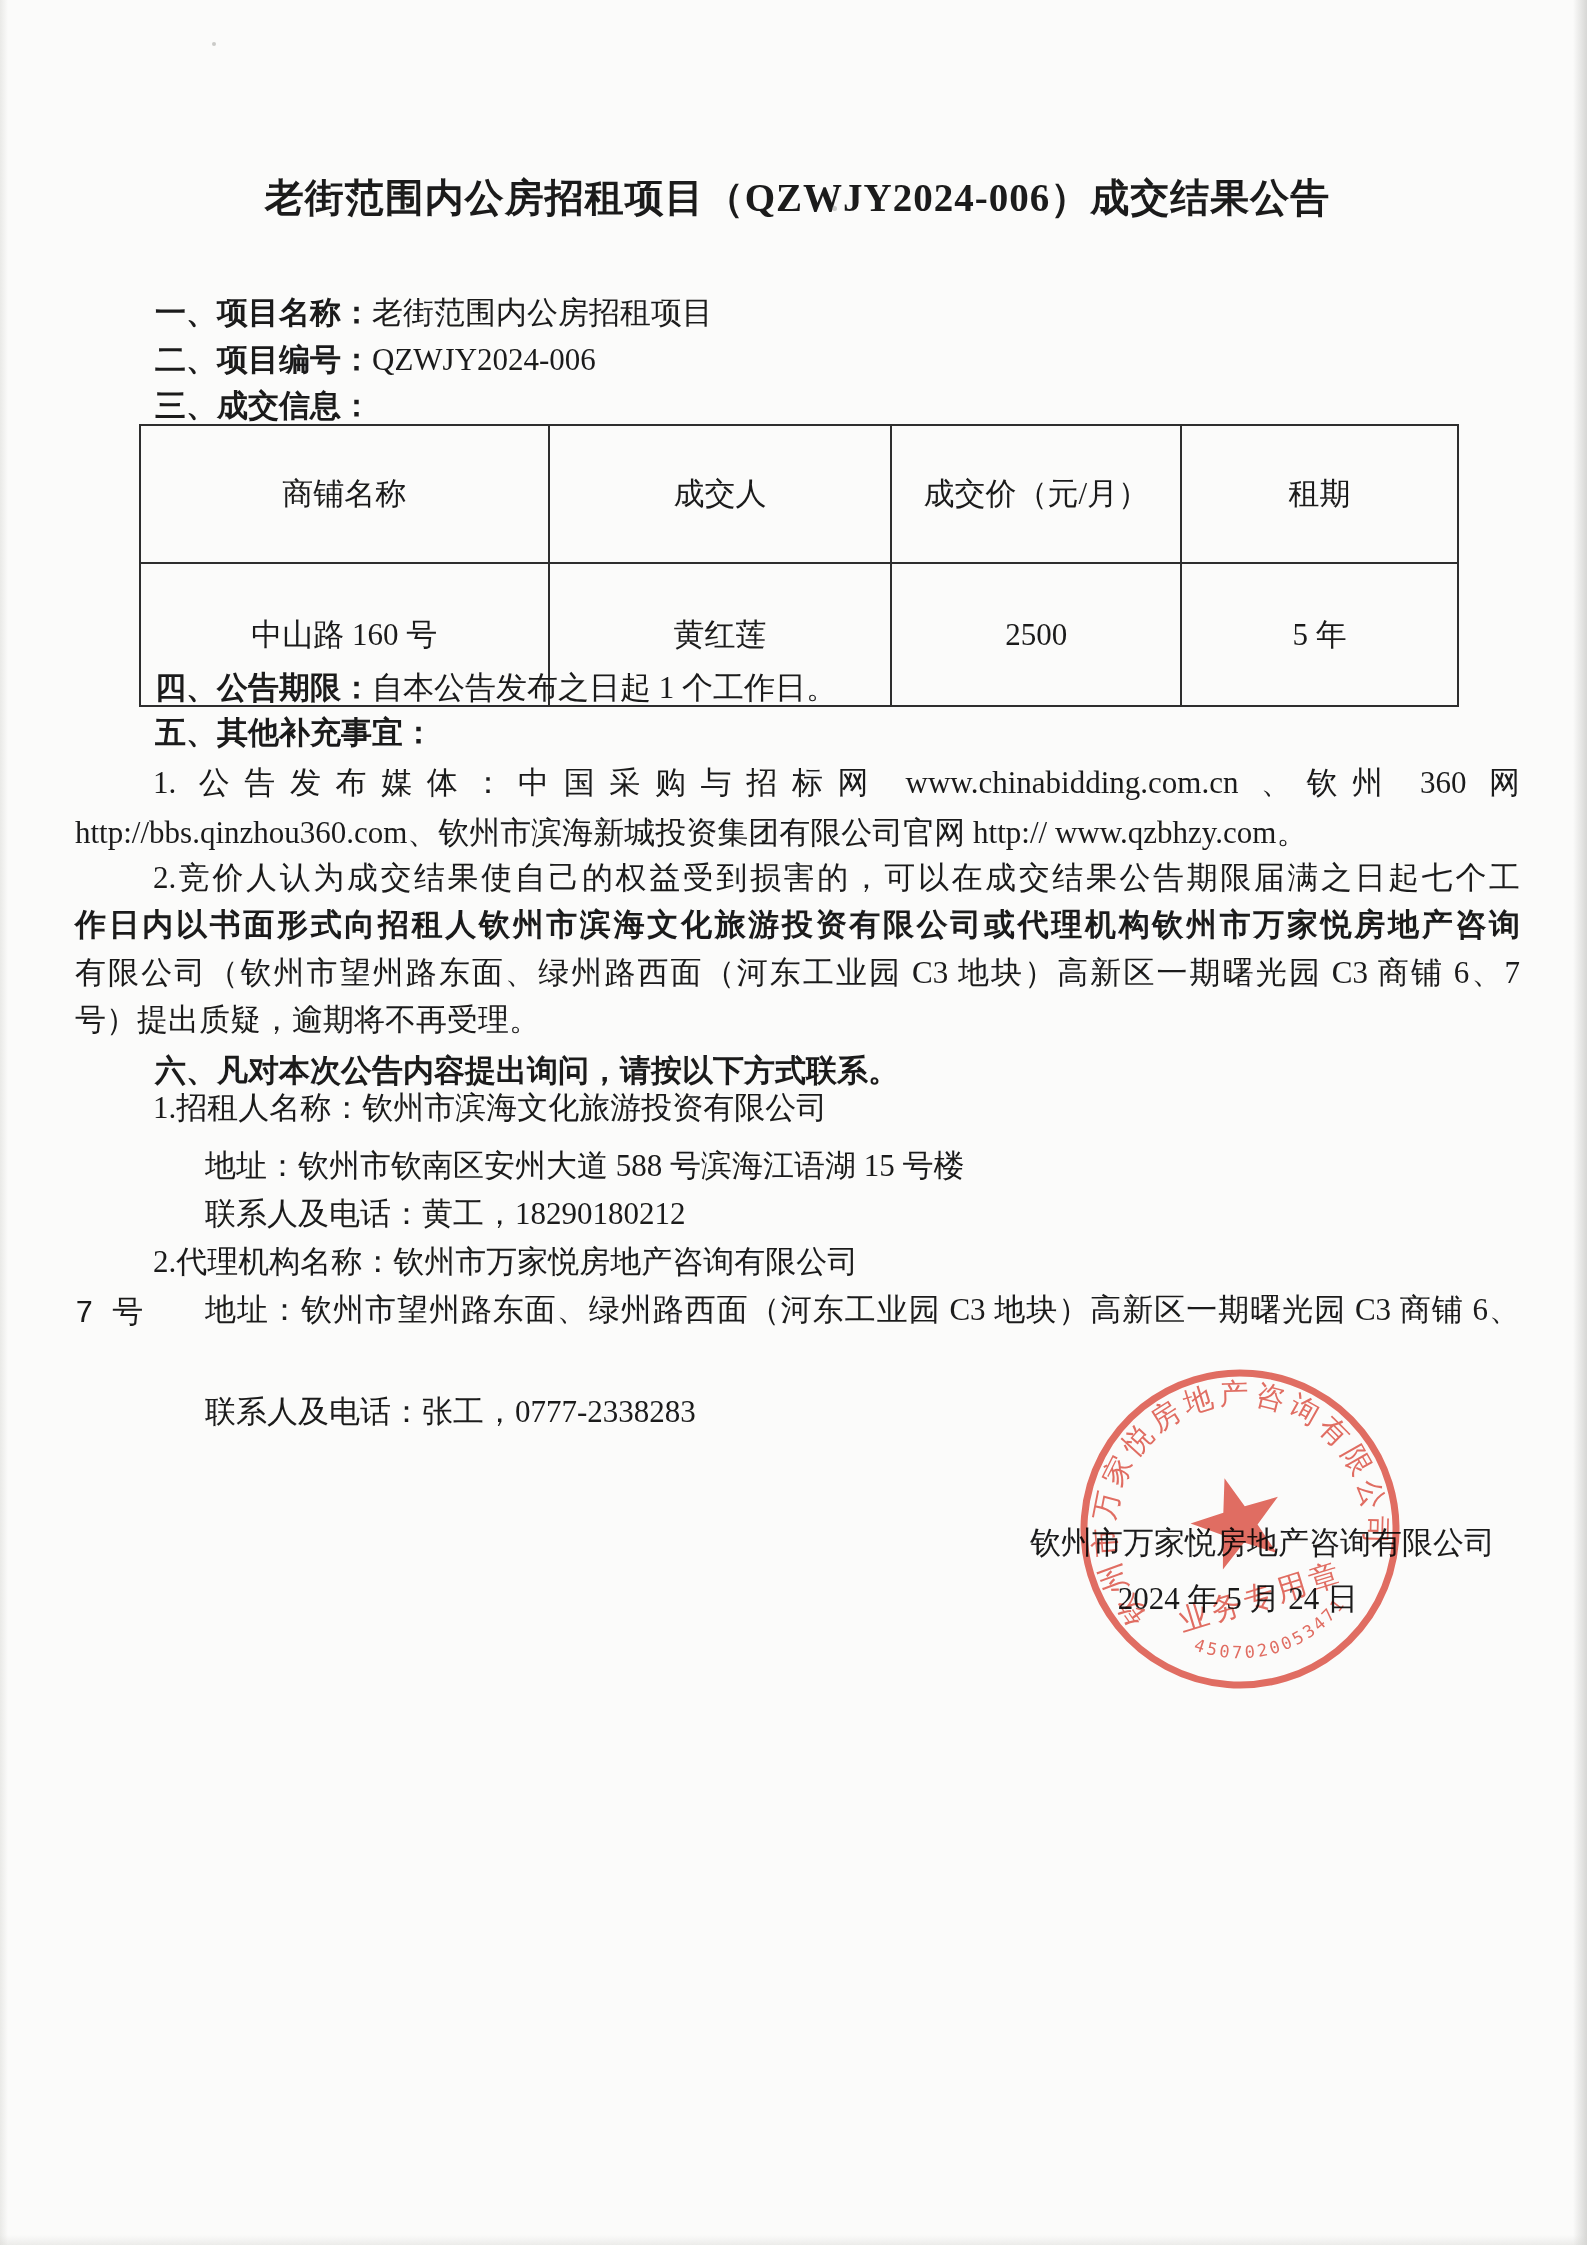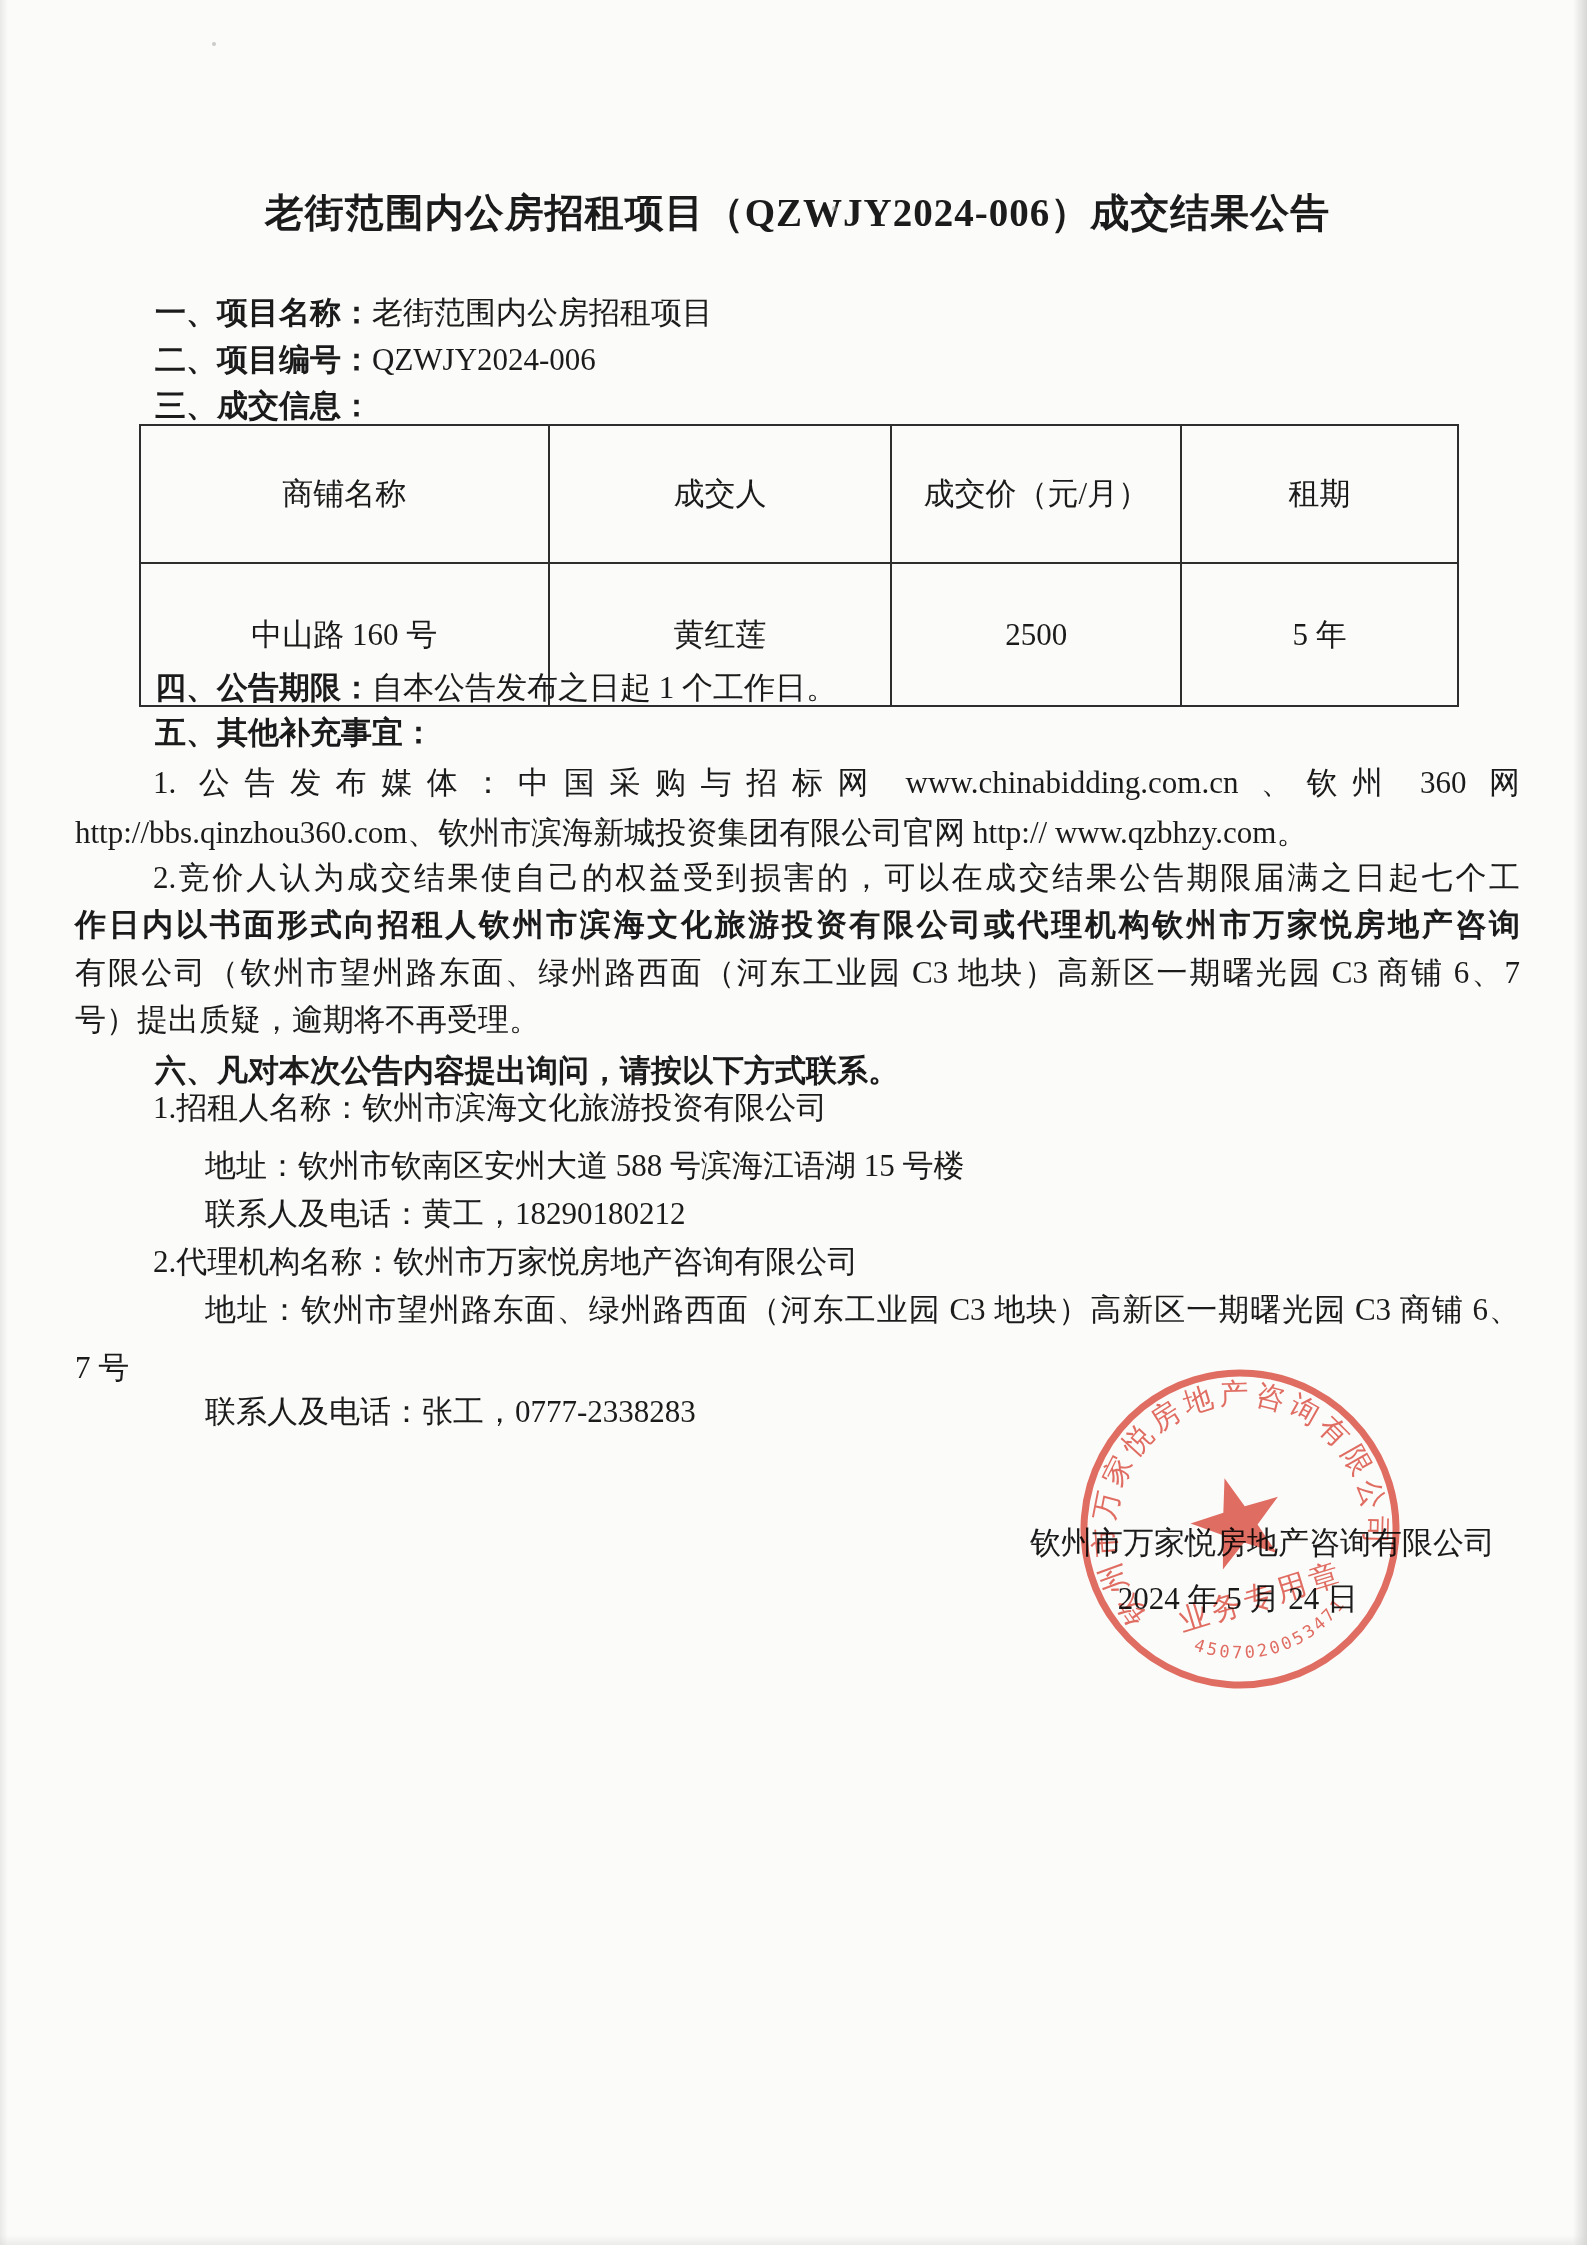--- a/index.html
+++ b/index.html
@@ -32,21 +32,21 @@
   .sig{position:absolute;font-size:31px;white-space:nowrap;}
   .stamp{position:absolute;left:1073px;top:1362px;width:334px;height:334px;
     transform:rotate(-17deg);mix-blend-mode:multiply;opacity:.78;}
   .speck{position:absolute;background:#9a9a96;border-radius:50%;opacity:.5;}
 </style>
 </head>
 <body>
 
 <div class="content">
 
-  <div class="doc-title" style="top:186px;">老街范围内公房招租项目（QZWJY2024-006）成交结果公告</div>
+  <div class="doc-title" style="top:171px;">老街范围内公房招租项目（QZWJY2024-006）成交结果公告</div>
 
   <div class="line ind-section" style="top:293px;"><span class="b">一、项目名称：</span><span>老街范围内公房招租项目</span></div>
 
   <div class="line ind-section" style="top:340px;"><span class="b">二、项目编号：</span><span>QZWJY2024-006</span></div>
 
   <div class="line ind-section" style="top:386px;"><span class="b">三、成交信息：</span></div>
 
   <table class="result-table">
     <tbody>
       <tr class="hrow">
@@ -77,21 +77,21 @@
   <div class="line" style="top:1000px;">号）提出质疑，逾期将不再受理。</div>
 
   <div class="line ind-section b" style="top:1051px;">六、凡对本次公告内容提出询问，请按以下方式联系。</div>
 
   <div class="line ind-item" style="top:1088px;">1.招租人名称：钦州市滨海文化旅游投资有限公司</div>
   <div class="line ind-sub" style="top:1146px;">地址：钦州市钦南区安州大道 588 号滨海江语湖 15 号楼</div>
   <div class="line ind-sub" style="top:1194px;">联系人及电话：黄工，18290180212</div>
 
   <div class="line ind-item" style="top:1242px;">2.代理机构名称：钦州市万家悦房地产咨询有限公司</div>
   <div class="line ind-sub fill" style="top:1290px;">地址：钦州市望州路东面、绿州路西面（河东工业园 C3 地块）高新区一期曙光园 C3 商铺 6、</div>
-  <div class="line" style="top:1348px;">7 号</div>
+  <div class="line" style="top:1294px;font-family:Liberation Mono, monospace;">7 号</div>
   <div class="line ind-sub" style="top:1392px;">联系人及电话：张工，0777-2338283</div>
 
   <div class="sig" style="top:1522px;right:25px;">钦州市万家悦房地产咨询有限公司</div>
   <div class="sig" style="top:1578px;right:162px;">2024 年 5 月 24 日</div>
 
 </div>
 
 <div class="stamp">
   <svg width="334" height="334" viewBox="0 0 334 334">
     <g fill="none" stroke="#dd4638">

